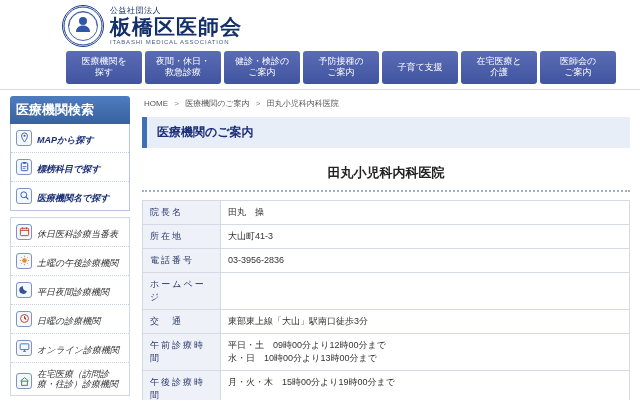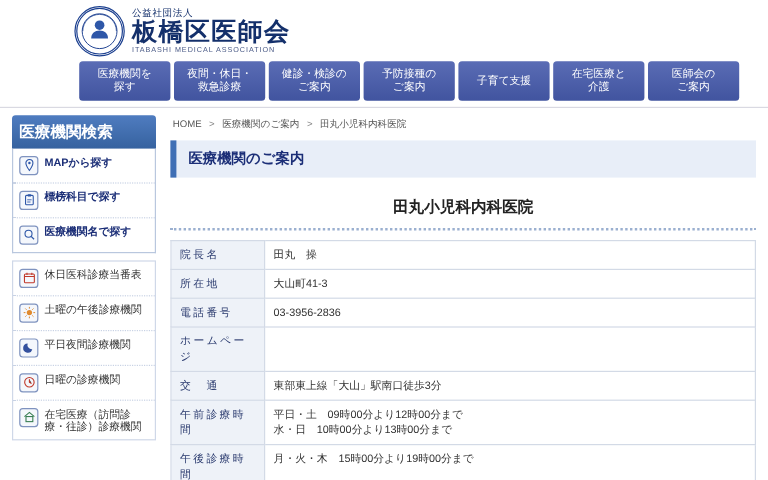--- a/index.html
+++ b/index.html
@@ -108,28 +108,29 @@
     padding: 5px 6px;
     border-radius: 3px 3px 0 0;
   }
   .side-box {
     border: 1px solid #b9c7de;
     border-top: none;
     background: #fff;
   }
   .side-item {
     display: flex;
-    align-items: flex-start;
+    align-items: flex-end;
     gap: 5px;
     padding: 6px 4px 6px 5px;
     border-bottom: 1px dotted #c8d2e4;
     font-size: 9px;
     color: #24357a;
     cursor: pointer;
     min-height: 26px;
+    font-style: italic;
   }
   .side-item:last-child { border-bottom: none; }
   .side-item .ico {
     width: 16px; height: 16px;
     flex: 0 0 16px;
     border: 1px solid #7f93bf;
     border-radius: 3px;
     display: flex; align-items: center; justify-content: center;
     background: #f4f7fc;
   }
@@ -315,20 +316,29 @@
       <div class="side-item">
         <span class="ico">
           <svg width="11" height="11" viewBox="0 0 12 12">
               <circle cx="6" cy="6" r="4.3" fill="none" stroke="#c0392b" stroke-width="1"></circle>
               <path d="M6 3.4V6l1.9 1.2" stroke="#c0392b" stroke-width="1"></path>
             </svg>
         </span>
         <span class="side-label">日曜の診療機関</span>
       </div>
 
+      <div class="side-item">
+        <span class="ico">
+          <svg width="11" height="11" viewBox="0 0 12 12">
+              <rect x="1.3" y="2" width="9.4" height="6.3" rx="0.8" fill="none" stroke="#2e7ab5" stroke-width="1"></rect>
+              <path d="M4.4 10.2h3.2M6 8.3v1.9" stroke="#2e7ab5" stroke-width="1"></path>
+            </svg>
+        </span>
+        <span class="side-label">オンライン診療機関</span>
+      </div>
 
       <div class="side-item">
         <span class="ico">
           <svg width="11" height="11" viewBox="0 0 12 12">
               <path d="M1.5 5.6L6 1.8l4.5 3.8" fill="none" stroke="#3a7f54" stroke-width="1"></path>
               <rect x="2.9" y="5.6" width="6.2" height="4.6" fill="none" stroke="#3a7f54" stroke-width="1"></rect>
             </svg>
         </span>
         <span class="side-label">在宅医療（訪問診療・往診）診療機関</span>
       </div>

